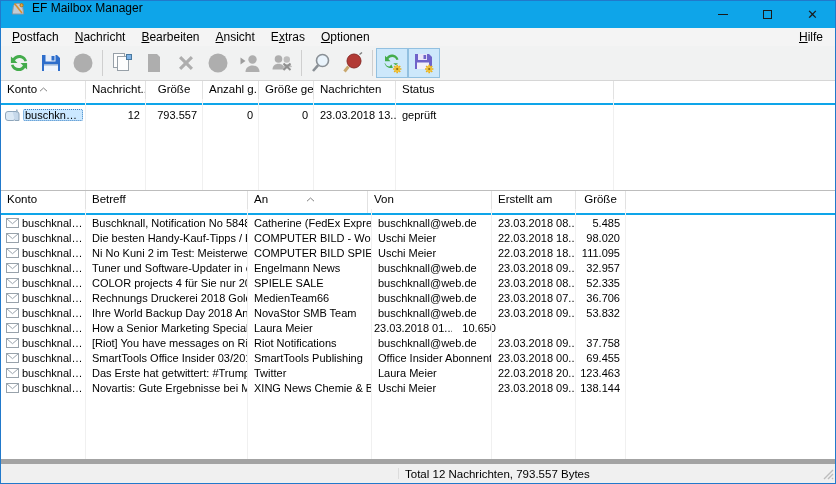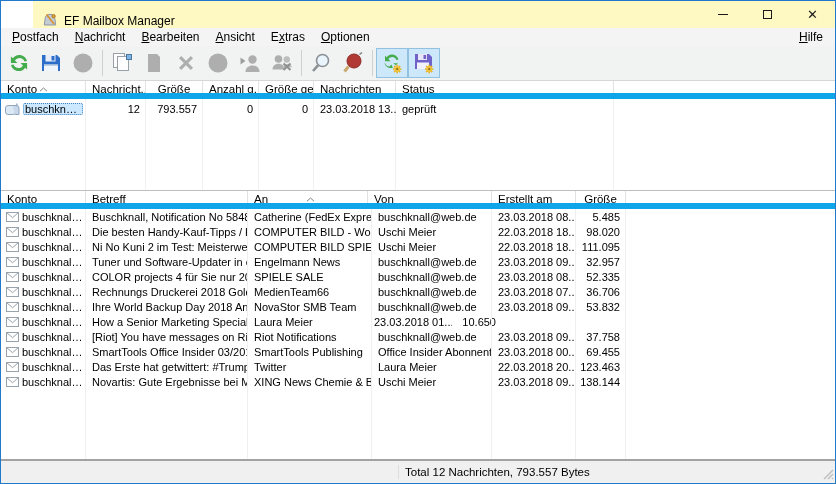--- a/index.html
+++ b/index.html
@@ -2,21 +2,21 @@
 <html><head>
 <meta charset="utf-8">
 <style>
   html,body{margin:0;padding:0;background:#e8e8e8;}
   body{width:836px;height:484px;font-family:"Liberation Sans",sans-serif;font-size:12px;color:#000;}
   *{box-sizing:border-box;}
   .window{position:absolute;left:0;top:0;width:836px;height:484px;background:#fff;
           border:1px solid #2179cb;display:flex;flex-direction:column;overflow:hidden;}
 
   
-  .titlebar{height:27px;flex:0 0 auto;display:flex;align-items:flex-end;background:#fef9c3;margin-left:32px;}
+  .titlebar{height:27px;flex:0 0 auto;display:flex;align-items:flex-start;background:#0ea5e9;}
   .app-icon{margin:0 6px 0 9px;display:flex;}
   .title-text{font-size:12px;white-space:nowrap;}
   .win-controls{margin-left:auto;display:flex;height:100%;}
   .win-btn{width:45px;height:100%;display:flex;align-items:center;justify-content:center;color:#1a1a1a;}
   .glyph-min{width:10px;border-top:1px solid #1a1a1a;}
   .glyph-max{width:9px;height:9px;border:1px solid #1a1a1a;}
   .glyph-close{font-size:13px;line-height:1;}
 
   
   .menubar{height:18px;flex:0 0 auto;background:#f4f4f4;display:flex;align-items:center;padding:0 3px;gap:36px;}
@@ -26,21 +26,21 @@
   .menu-help{margin-left:auto;padding:1px 9px;white-space:nowrap;}
 
   
   .toolbar{height:35px;flex:0 0 auto;background:#f1f2f2;border-bottom:1px solid #d6d6d6;
            display:flex;align-items:center;padding:0 2px;}
   .tbtn{width:32px;height:30px;display:flex;align-items:center;justify-content:center;background:transparent;border:1px solid transparent;padding:0;}
   .tbtn.active{background:#cde8fb;border:1px solid #92c0e0;}
   .tsep{width:1px;height:26px;background:#cfcfcf;margin:0 3px;flex:0 0 auto;}
 
   
-  .hdr{display:flex;height:18px;border-bottom:6px solid #0ea5e9;background:#fff;position:relative;font-size:11.5px;}
+  .hdr{display:flex;height:24px;border-bottom:2px solid #0ea5e9;background:#fff;position:relative;font-size:11.5px;}
   .hcell{padding:2px 6px 0;border-right:1px solid #e2e2e2;white-space:nowrap;overflow:hidden;height:100%;}
   .hfill{flex:1;border-right:none;}
   .cell{padding:0 6px;white-space:nowrap;overflow:hidden;text-overflow:ellipsis;height:100%;display:flex;align-items:center;}
   .num{justify-content:flex-end;text-align:right;}
   .hnum{text-align:center;}
   .vline{position:absolute;top:18px;bottom:0;width:1px;background:#f0f0f0;}
   .sort-chevron{position:absolute;top:1px;}
 
   
   .accounts{position:relative;height:110px;flex:0 0 auto;background:#fff;border-bottom:1px solid #bdbdbd;}
@@ -53,21 +53,21 @@
 
   
   .messages{position:relative;flex:1;background:#fff;overflow:hidden;}
   .msg-c0{width:85px;}.msg-c1{width:162px;}.msg-c2{width:124px;}.msg-c3{width:120px;}
   .msg-c4{width:84px;}.msg-c5{width:50px;}
   .msg-row{display:flex;height:15px;align-items:center;font-size:11px;}
   .msg-konto{display:flex;align-items:center;padding:0 2px 0 5px;gap:3px;}
   .msg-konto .txt{overflow:hidden;text-overflow:ellipsis;white-space:nowrap;}
 
   
-  .statusbar{height:24px;flex:0 0 auto;background:#f0f0f0;border-top:2px solid #a3a3a3;position:relative;
+  .statusbar{height:24px;flex:0 0 auto;background:#f0f0f0;border-top:5px solid #a3a3a3;position:relative;
              display:flex;align-items:center;font-size:11.5px;}
   .status-sep{position:absolute;left:397px;top:4px;bottom:4px;width:1px;background:#dcdcdc;}
   .status-text{position:absolute;left:404px;white-space:nowrap;}
   .resize-grip{position:absolute;right:1px;bottom:1px;}
 </style>
 </head>
 <body>
 
 <div class="window">
 

